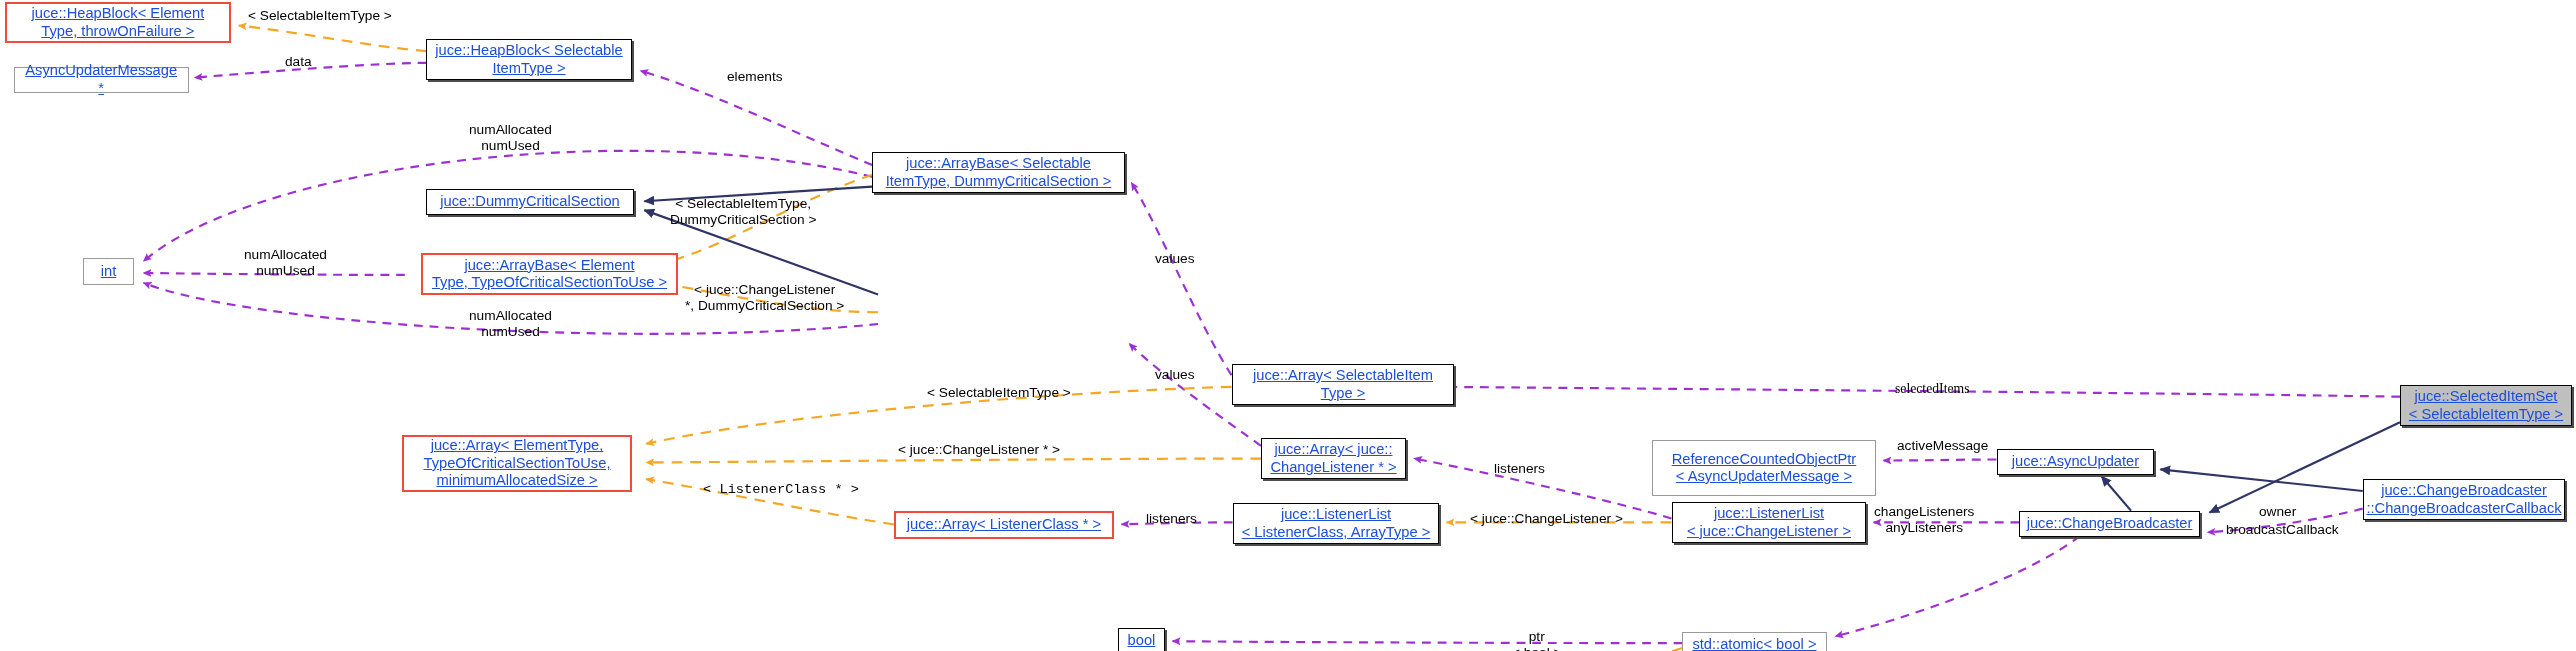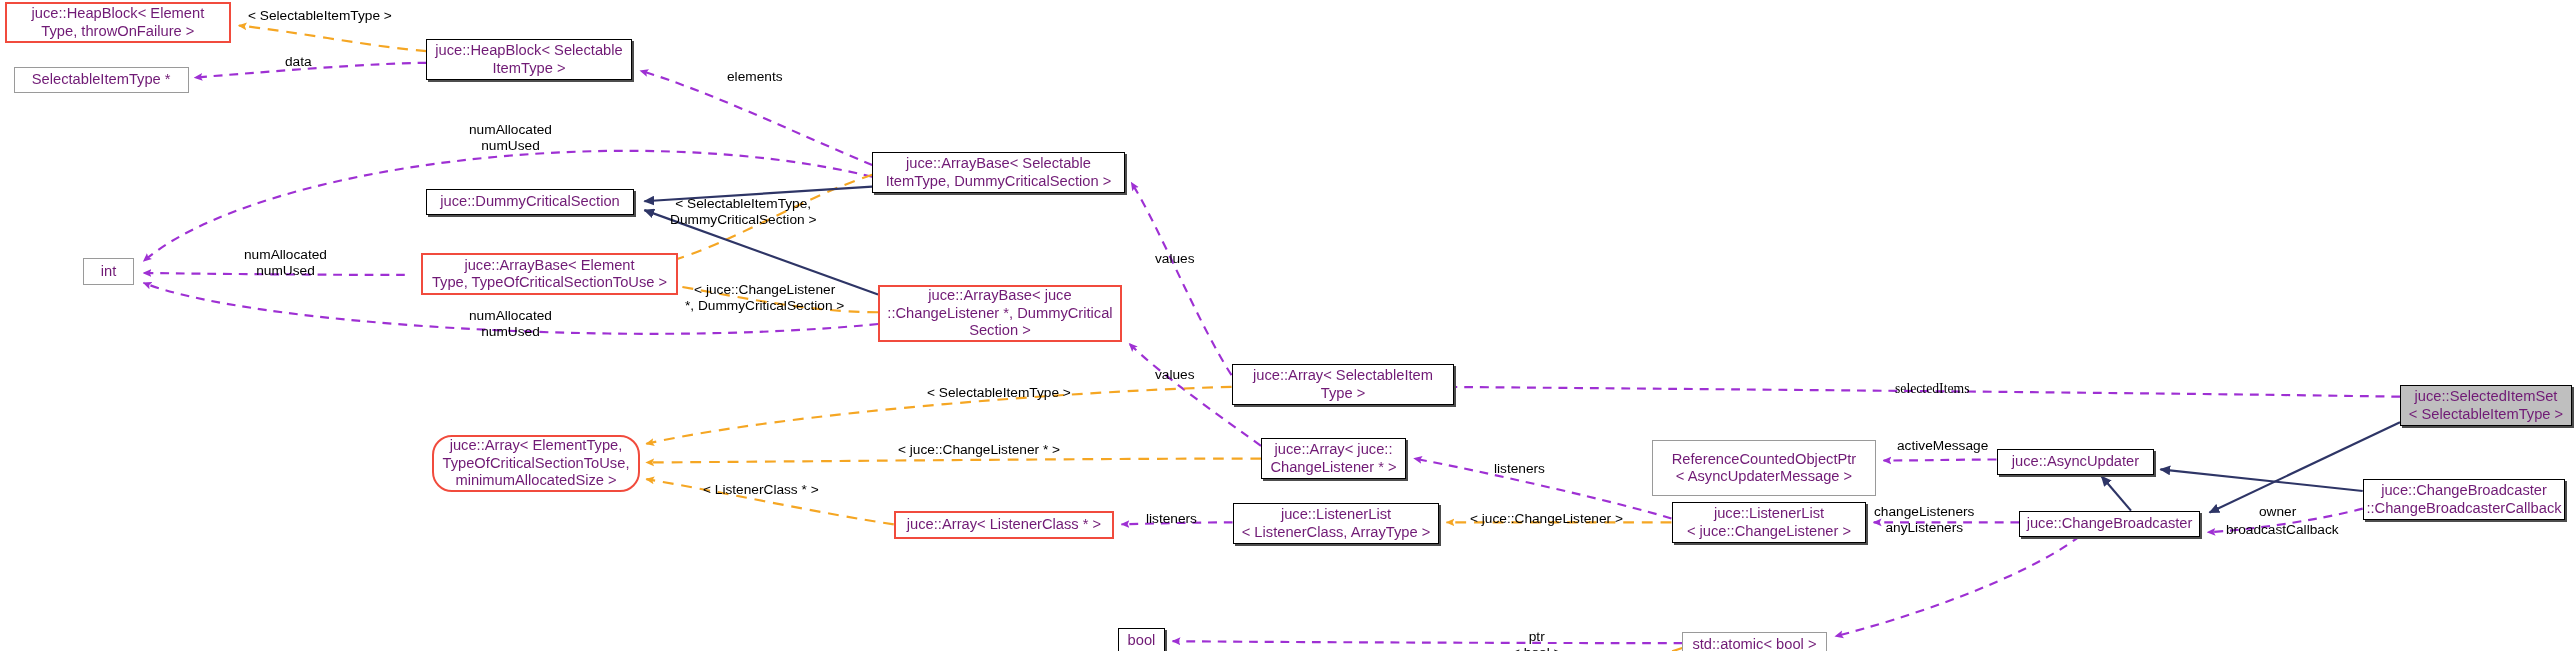--- a/index.html
+++ b/index.html
@@ -15,24 +15,25 @@
 
   .node{
     position:absolute;
     box-sizing:border-box;
     display:flex;
     align-items:center;
     justify-content:center;
     text-align:center;
     line-height:1.18;
     font-size:14.7px;
-    color:#701a75;
+    color:#1d4ed8;
     background:#ffffff;
     white-space:pre-line;
     padding:1px 7px;
+    text-decoration:underline;
   }
   .node.thin   { border:1px solid #9a9a9a; }
   .node.black  { border:1px solid #000000; box-shadow:2px 2px 0 0 #4d4d4d; }
   .node.red    { border:2px solid #f14b3d; }
   .node.current{ border:1px solid #000000; background:#bfbfbf; box-shadow:2px 2px 0 0 #4d4d4d; }
 
   .elabel{
     position:absolute;
     font-size:13.7px;
     color:#000000;
@@ -121,35 +122,32 @@
 
       <path d="M2170,520 L2140,485"></path>
 
       <path d="M2444,430 L2250,522"></path>
 
       <path d="M2406,500 L2200,478"></path>
     </g>
   </svg>
 <div class="node red" style="left: 4.9px; top: 2px; width: 226px; height: 41px;">juce::HeapBlock&lt; Element
 Type, throwOnFailure &gt;</div>
-    <div class="node thin" style="left: 13.7px; top: 67px; width: 175px; height: 25.5px;">SelectableItemType *</div>
+    <div class="node thin" style="left: 13.7px; top: 67px; width: 175px; height: 25.5px;">AsyncUpdaterMessage *</div>
     <div class="node black" style="left: 426px; top: 39px; width: 206px; height: 41px;">juce::HeapBlock&lt; Selectable
 ItemType &gt;</div>
     <div class="node thin" style="left: 83px; top: 258px; width: 51px; height: 26.5px;">int</div>
     <div class="node black" style="left: 426px; top: 189px; width: 208px; height: 25.5px;">juce::DummyCriticalSection</div>
     <div class="node black" style="left: 872px; top: 152px; width: 253px; height: 41px;">juce::ArrayBase&lt; Selectable
 ItemType, DummyCriticalSection &gt;</div>
     <div class="node red" style="left: 405px; top: 253px; width: 257px; height: 42px; margin-left: 16px;">juce::ArrayBase&lt; Element
 Type, TypeOfCriticalSectionToUse &gt;</div>
-    <div class="node red" style="left: 878px; top: 285px; width: 244px; height: 57px;">juce::ArrayBase&lt; juce
-::ChangeListener *, DummyCritical
-Section &gt;</div>
     <div class="node black" style="left: 1232px; top: 364px; width: 222px; height: 41px;">juce::Array&lt; SelectableItem
 Type &gt;</div>
-    <div class="node red" style="left: 432px; top: 435px; width: 208px; height: 57px; border-radius: 20px;">juce::Array&lt; ElementType,
+    <div class="node red" style="left: 402px; top: 435px; width: 230px; height: 57px;">juce::Array&lt; ElementType,
 TypeOfCriticalSectionToUse,
 minimumAllocatedSize &gt;</div>
     <div class="node black" style="left: 1261px; top: 438px; width: 145px; height: 41px;">juce::Array&lt; juce::
 ChangeListener * &gt;</div>
     <div class="node thin" style="left: 1652px; top: 440px; width: 224px; height: 56px;">ReferenceCountedObjectPtr
 &lt; AsyncUpdaterMessage &gt;</div>
     <div class="node black" style="left: 1997px; top: 449px; width: 157px; height: 25.5px;">juce::AsyncUpdater</div>
     <div class="node current" style="left: 2400px; top: 385px; width: 172px; height: 41px;">juce::SelectedItemSet
 &lt; SelectableItemType &gt;</div>
     <div class="node red" style="left: 894px; top: 511px; width: 220px; height: 27.5px;">juce::Array&lt; ListenerClass * &gt;</div>
@@ -176,21 +174,21 @@
 *, DummyCriticalSection &gt;</div>
     <div class="elabel" style="left: 469px; top: 308px;">numAllocated
 numUsed</div>
     <div class="elabel" style="left: 1155px; top: 367px;">values</div>
     <div class="elabel" style="left: 927px; top: 385px;">&lt; SelectableItemType &gt;</div>
     <div class="elabel" style="left: 1895px; top: 381px; font-family: Liberation Serif, serif;">selectedItems</div>
     <div class="elabel" style="left: 1897px; top: 438px;">activeMessage</div>
     <div class="elabel" style="left: 898px; top: 442px;">&lt; juce::ChangeListener * &gt;</div>
     <div class="elabel" style="left: 1494px; top: 461px;">listeners</div>
     <div class="elabel" style="left: 2259px; top: 504px;">owner</div>
-    <div class="elabel" style="left: 703px; top: 482px;">&lt; ListenerClass * &gt;</div>
+    <div class="elabel" style="left: 703px; top: 482px; font-family: Liberation Mono, monospace;">&lt; ListenerClass * &gt;</div>
     <div class="elabel" style="left: 1874px; top: 504px;">changeListeners
 anyListeners</div>
     <div class="elabel" style="left: 1146px; top: 511px;">listeners</div>
     <div class="elabel" style="left: 1470px; top: 511px;">&lt; juce::ChangeListener &gt;</div>
     <div class="elabel" style="left: 2214px; top: 522px; padding-left: 12px;">broadcastCallback</div>
     <div class="elabel" style="left: 1512px; top: 629px;">ptr
 &lt; bool &gt;</div>
   </div>
 
 

